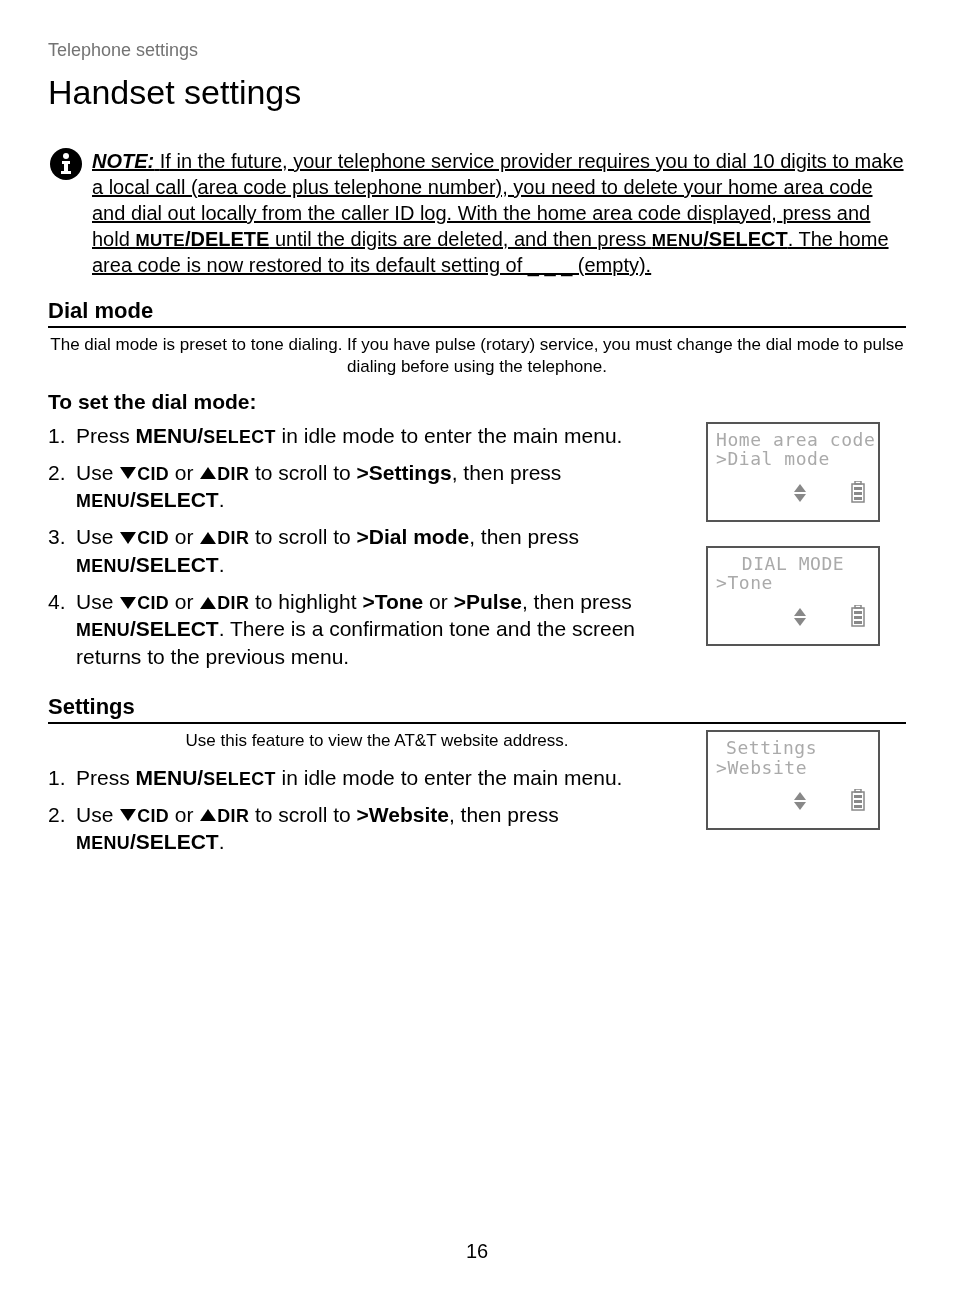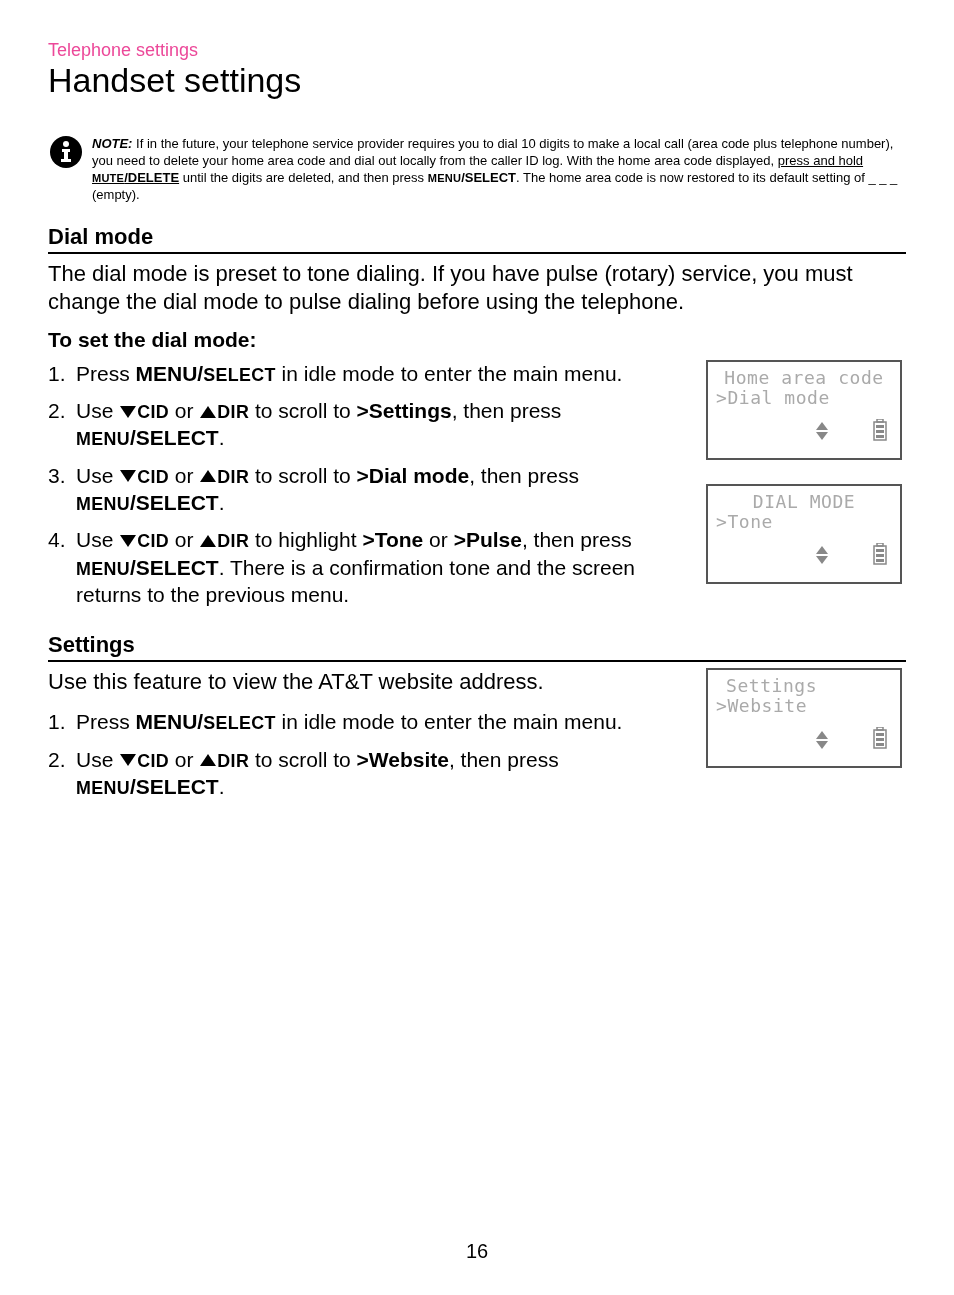--- a/index.html
+++ b/index.html
@@ -7,59 +7,61 @@
     width: 954px;
     height: 1295px;
     font-family: Arial, Helvetica, sans-serif;
     color: #000;
     background: #fff;
     padding: 40px 48px 0 48px;
     position: relative;
   }
   .breadcrumb {
     font-size: 18px;
-    color: #ec4899;
-    margin-bottom: 0;
+    color: #737373;
+    margin-bottom: 12px;
   }
   .page-title {
     font-size: 34px;
     font-weight: 400;
     margin-bottom: 36px;
   }
   .note-block {
     display: flex;
     align-items: flex-start;
     margin-bottom: 20px;
     padding-left: 0;
   }
   .info-icon {
     flex: 0 0 auto;
     margin-right: 6px;
     margin-top: -2px;
   }
   .info-icon svg { width: 36px; height: 36px; }
   .note-text {
-    font-size: 13px;
+    font-size: 20px;
     line-height: 1.3;
     padding-left: 2px;
+    text-decoration: underline;
   }
   .note-label { font-style: italic; font-weight: bold; }
   .note-text .underline { text-decoration: underline; }
   .section-heading {
     font-size: 22px;
     font-weight: bold;
     border-bottom: 2px solid #000;
     padding-bottom: 2px;
     margin-bottom: 6px;
     margin-top: 14px;
   }
   .body-text {
-    font-size: 22px;
+    font-size: 17px;
     line-height: 1.28;
     margin-bottom: 12px;
+    text-align: center;
   }
   .sub-heading {
     font-size: 21px;
     font-weight: bold;
     margin-top: 10px;
     margin-bottom: 8px;
   }
   .content-row {
     display: flex;
     align-items: flex-start;
@@ -97,21 +99,21 @@
     border-right: 8px solid transparent;
     border-top: 12px solid #000;
   }
   .tri-up {
     border-left: 8px solid transparent;
     border-right: 8px solid transparent;
     border-bottom: 12px solid #000;
   }
   .lcd {
     border: 2px solid #555;
-    width: 196px;
+    width: 174px;
     height: 100px;
     margin-bottom: 24px;
     padding: 6px 8px 4px 8px;
     position: relative;
     font-family: monospace;
     color: #aaa;
     background: #fff;
   }
   .lcd .line1, .lcd .line2 {
     font-size: 18px;

